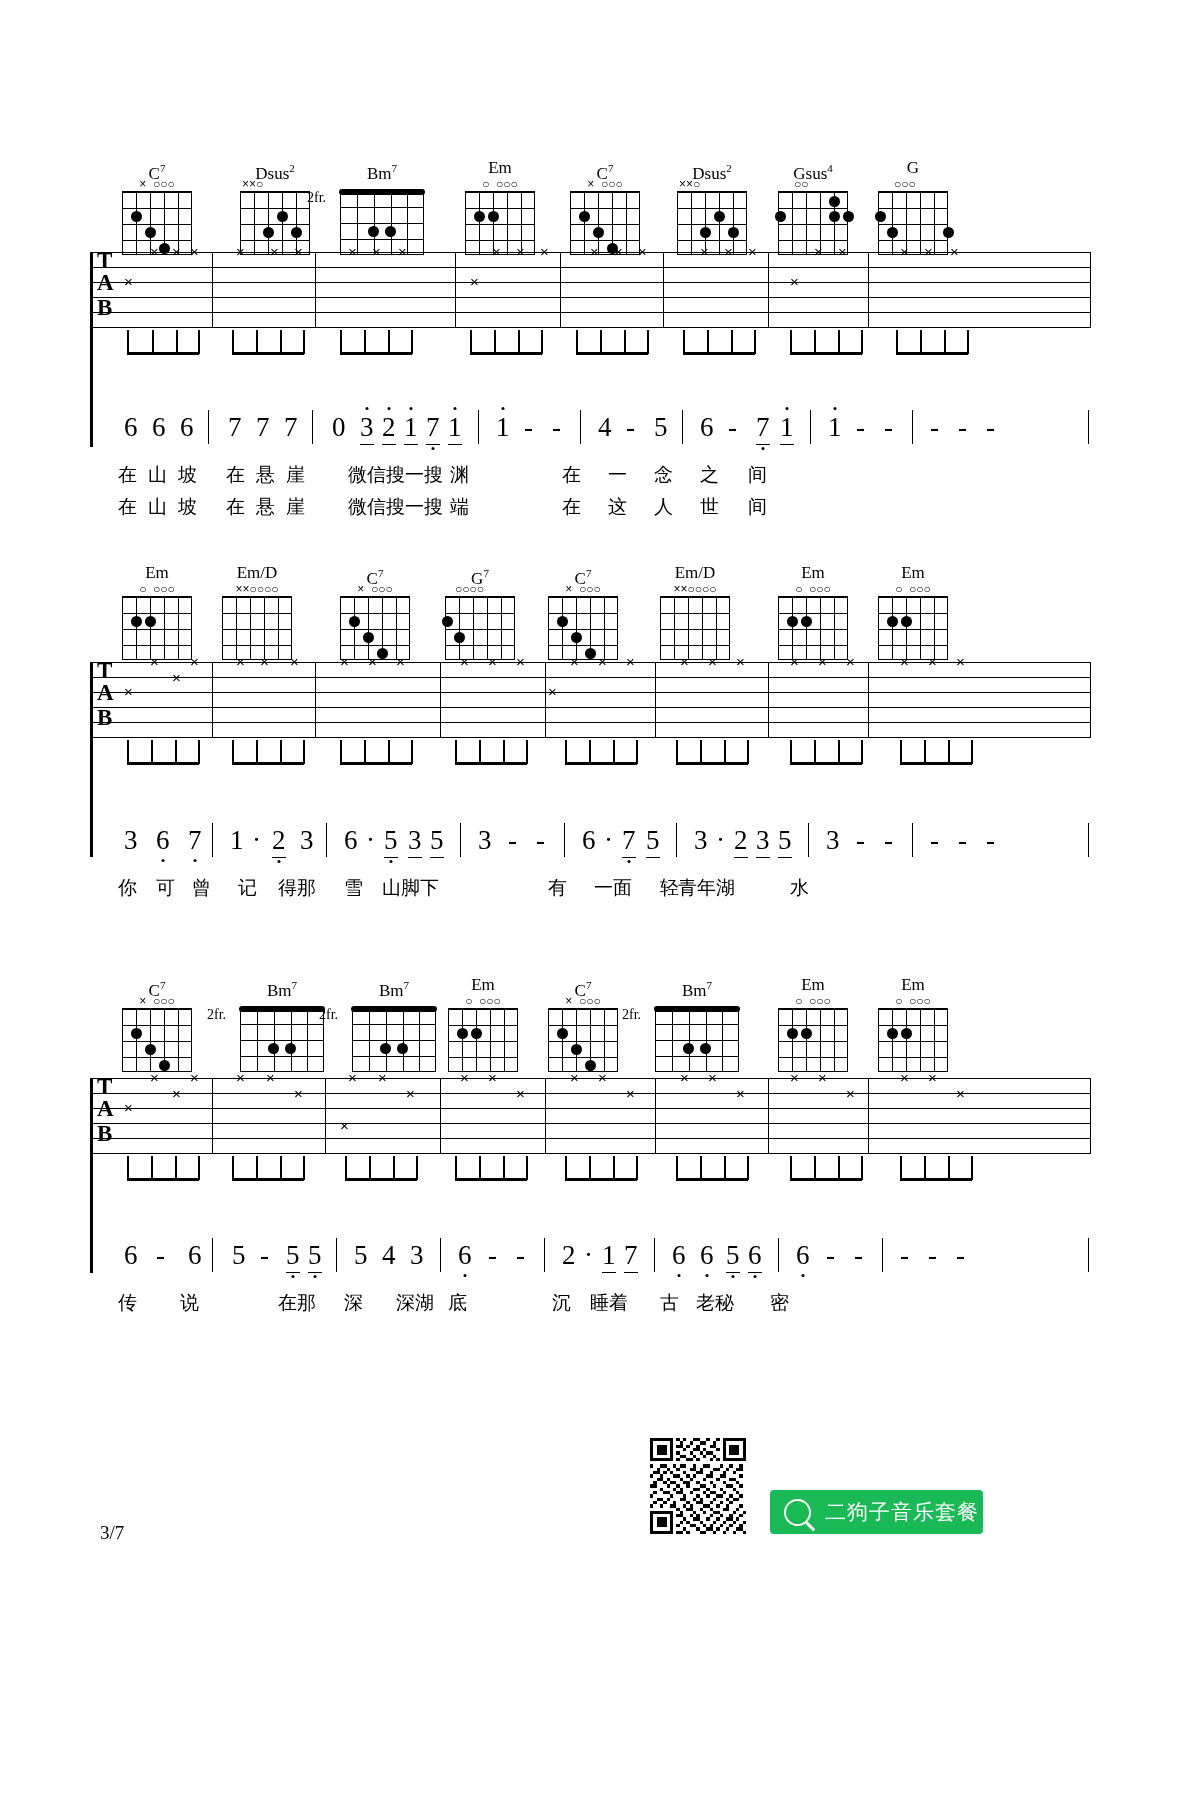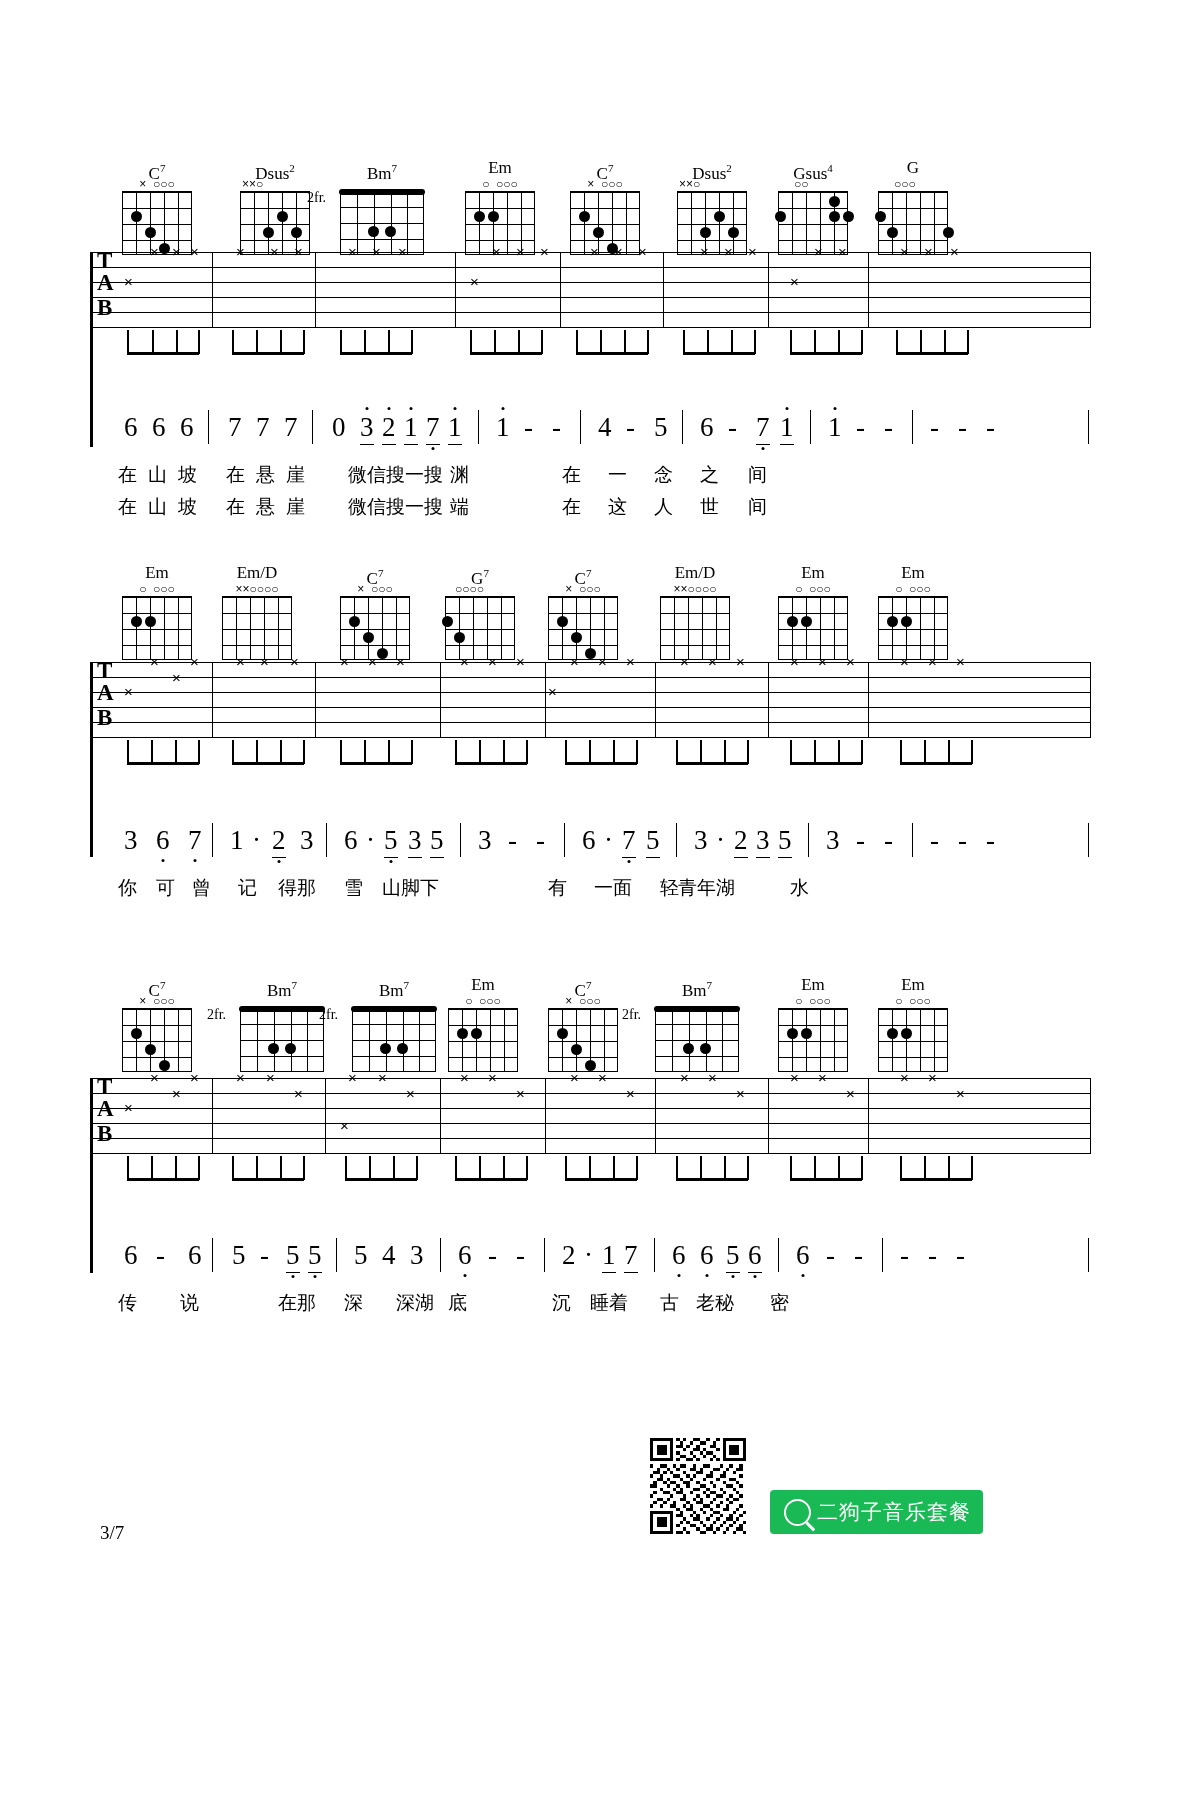--- a/index.html
+++ b/index.html
@@ -75,21 +75,21 @@
   
   .lyrics{position:relative;height:32px;font-family:"Liberation Sans", sans-serif;font-size:19px;white-space:nowrap;}
   .lyrics span{position:absolute;}
 
   
   .pageno{position:absolute;left:100px;top:1522px;font-family:"Liberation Serif",serif;font-size:19px;}
   .qr{position:absolute;left:650px;top:1438px;width:96px;height:96px;}
   .wxbox{position:absolute;left:770px;top:1432px;width:215px;height:48px;display:flex;align-items:center;}
   .wxtext{font-family:"Liberation Sans",sans-serif;font-size:27px;color:#111;margin-left:10px;letter-spacing:1px;}
   .greenbox{position:absolute;left:770px;top:1490px;width:213px;height:44px;background:#19b955;border-radius:4px;display:flex;align-items:center;}
-  .greentext{color:#fff;font-family:Liberation Mono, monospace;font-size:21px;margin-left:6px;letter-spacing:1px;}
+  .greentext{color:#fff;font-family:Liberation Mono, monospace;font-size:21px;margin-left:14px;letter-spacing:1px;}
   .searchcircle{
     width:27px;height:27px;border:2.5px solid #fff;border-radius:50%;
     margin-left:14px;position:relative;box-sizing:border-box;
   }
   .searchcircle:after{
     content:"";position:absolute;right:-7px;bottom:-4px;width:11px;height:2.5px;background:#fff;transform:rotate(45deg);
   }
   .wxlogo{width:42px;height:42px;position:relative;}
 </style>
 </head>

